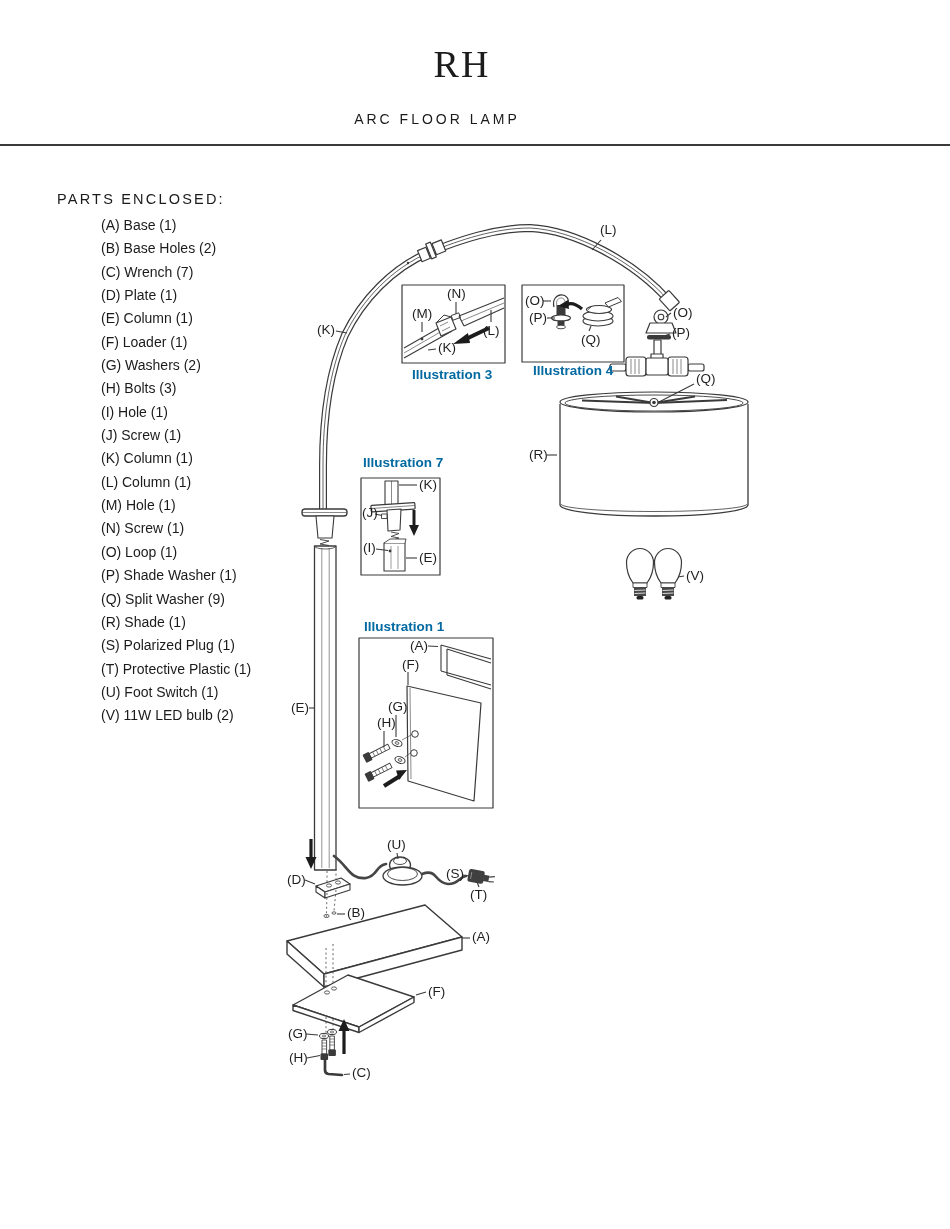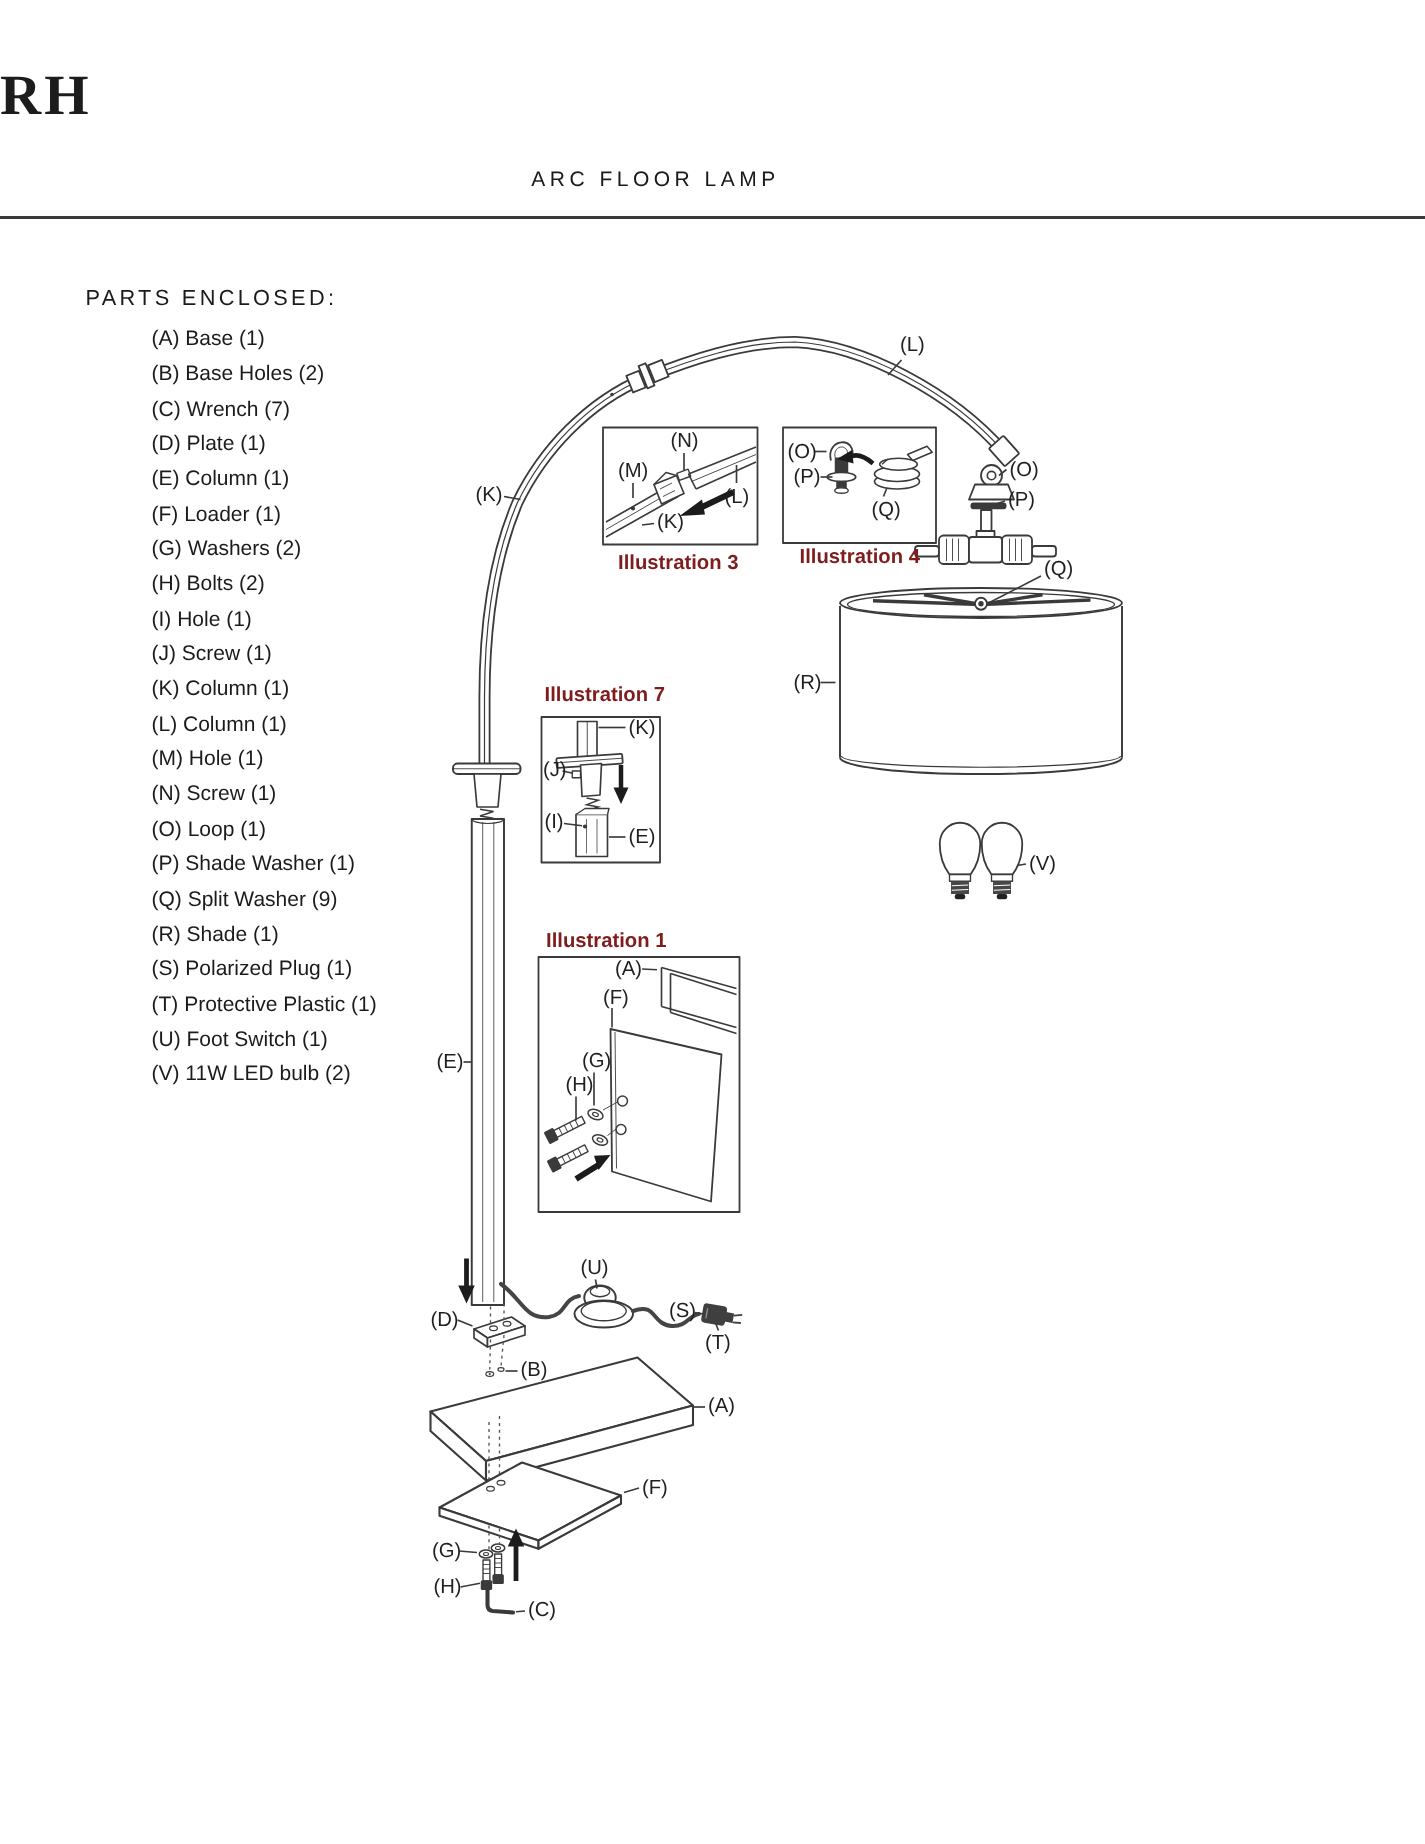--- a/index.html
+++ b/index.html
@@ -1,27 +1,27 @@
 <!DOCTYPE html>
 <html><head>
 <meta charset="utf-8">
 <style>
   html,body{margin:0;padding:0;background:#fff;}
   .page{position:relative;width:950px;height:1229px;background:#fff;overflow:hidden;
         font-family:"Liberation Sans",sans-serif;color:#1f1f1f;}
-  .logo{position:absolute;left:0;top:42px;width:924px;text-align:left;
-        font-family:"Liberation Serif",serif;font-size:38px;letter-spacing:2px;color:#1c1c1c;font-weight:700;}
+  .logo{position:absolute;left:0;top:42px;width:924px;text-align:center;
+        font-family:"Liberation Serif",serif;font-size:38px;letter-spacing:2px;color:#1c1c1c;font-weight:400;}
   .product-title{position:absolute;left:0;top:111px;width:874px;text-align:center;
         font-size:14px;letter-spacing:3px;color:#1a1a1a;}
   .rule{position:absolute;left:0;top:144px;width:950px;border-top:2px solid #3a3a3a;}
   .parts-heading{position:absolute;left:57px;top:191px;font-size:14.5px;letter-spacing:2.2px;color:#1b1b1b;}
   .parts-items{position:absolute;left:57px;top:214px;font-size:14px;color:#1b1b1b;}
   .part-item{display:block;height:23.35px;line-height:23.35px;white-space:nowrap;margin-left:44px;}
   .co{position:absolute;font-size:13.5px;color:#1f1f1f;white-space:nowrap;line-height:14px;}
-  .cap{position:absolute;font-size:13.5px;font-weight:700;color:#7f1d1d;white-space:nowrap;}
+  .cap{position:absolute;font-size:13.5px;font-weight:700;color:#0369a1;white-space:nowrap;}
   svg{position:absolute;left:0;top:0;}
   .wf{fill:#fff;stroke:#3a3a3a;stroke-width:1.2;stroke-linejoin:round;}
   .dk{fill:#3a3a3a;stroke:none;}
   .blk{fill:#1c1c1c;stroke:none;}
   .ln{stroke:#3a3a3a;stroke-width:1.1;fill:none;}
   .lead{stroke:#3a3a3a;stroke-width:1.1;fill:none;}
   .thin{stroke:#3a3a3a;stroke-width:.6;fill:none;}
   .dot{stroke:#555;stroke-width:.9;stroke-dasharray:2,2.6;fill:none;}
   .t1{stroke:#3a3a3a;stroke-width:8;fill:none;}
   .t2{stroke:#fff;stroke-width:5.6;fill:none;}
@@ -41,21 +41,21 @@
 
   <div class="parts-heading">PARTS ENCLOSED:</div>
   <div class="parts-items">
       <div class="part-item">(A) Base (1)</div>
       <div class="part-item">(B) Base Holes (2)</div>
       <div class="part-item">(C) Wrench (7)</div>
       <div class="part-item">(D) Plate (1)</div>
       <div class="part-item">(E) Column (1)</div>
       <div class="part-item">(F) Loader (1)</div>
       <div class="part-item">(G) Washers (2)</div>
-      <div class="part-item">(H) Bolts (2)</div>
+      <div class="part-item">(H) Bolts (3)</div>
       <div class="part-item">(I) Hole (1)</div>
       <div class="part-item">(J) Screw (1)</div>
       <div class="part-item">(K) Column (1)</div>
       <div class="part-item">(L) Column (1)</div>
       <div class="part-item">(M) Hole (1)</div>
       <div class="part-item">(N) Screw (1)</div>
       <div class="part-item">(O) Loop (1)</div>
       <div class="part-item">(P) Shade Washer (1)</div>
       <div class="part-item">(Q) Split Washer (9)</div>
       <div class="part-item">(R) Shade (1)</div>

